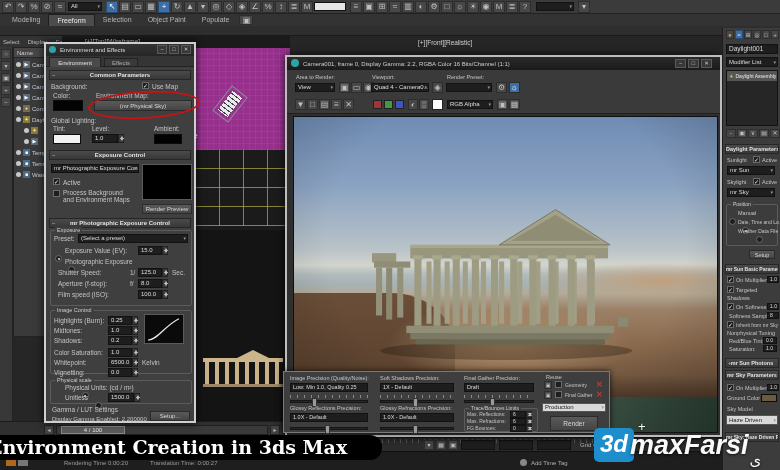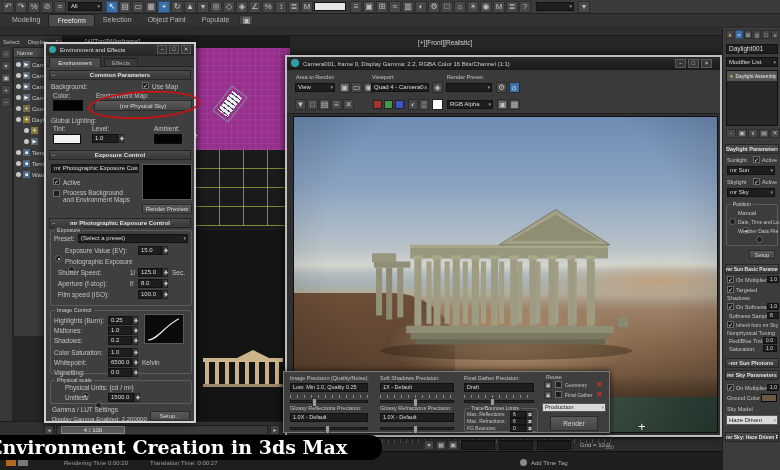--- a/index.html
+++ b/index.html
@@ -613,16 +613,21 @@
     <span class="lb" style="left:64px;top:8px;font-size:6px;color:#9a9a9a">Rendering Time 0:00:20</span>
     <span class="lb" style="left:150px;top:8px;font-size:6px;color:#9a9a9a">Translation Time: 0:00:27</span>
     <span class="abs" style="left:520px;top:7px;width:7px;height:7px;border-radius:50%;background:#888"></span>
     <span class="lb" style="left:531px;top:8px;font-size:6px;color:#b0b0b0">Add Time Tag</span>
   </div>
 
   <div class="abs" style="left:-14px;top:435px;width:396px;height:25px;background:#000;border-radius:0 12px 12px 0;z-index:8;overflow:hidden">
     <span style="display:block;padding:1px 10px 0 2px;font-family:'DejaVu Serif',serif;font-weight:bold;font-size:19px;color:#fff;white-space:nowrap">Environment Creation in 3ds Max</span>
   </div>
 
+  <div class="abs" style="left:594px;top:421px;height:48px;display:flex;align-items:center;z-index:9">
+    <span style="display:inline-block;width:40px;height:34px;background:#1d8dcb;border-radius:5px;color:#fff;font-style:italic;font-weight:bold;font-size:24px;text-align:center;line-height:32px">3d</span>
+    <span style="font-style:italic;font-weight:bold;font-size:27px;color:#fafafa;margin-left:-4px;text-shadow:0 1px 3px rgba(0,0,0,.7)">maxFarsi</span>
+    <span style="font-size:15px;color:#fafafa;margin-left:1px;align-self:flex-end;text-shadow:0 1px 3px rgba(0,0,0,.7)">ى</span>
+  </div>
 
   <span class="abs" style="left:638px;top:419px;color:#fff;font-size:13px;z-index:7;text-shadow:0 0 2px #000">+</span>
 
 </div>
 
 </body></html>

